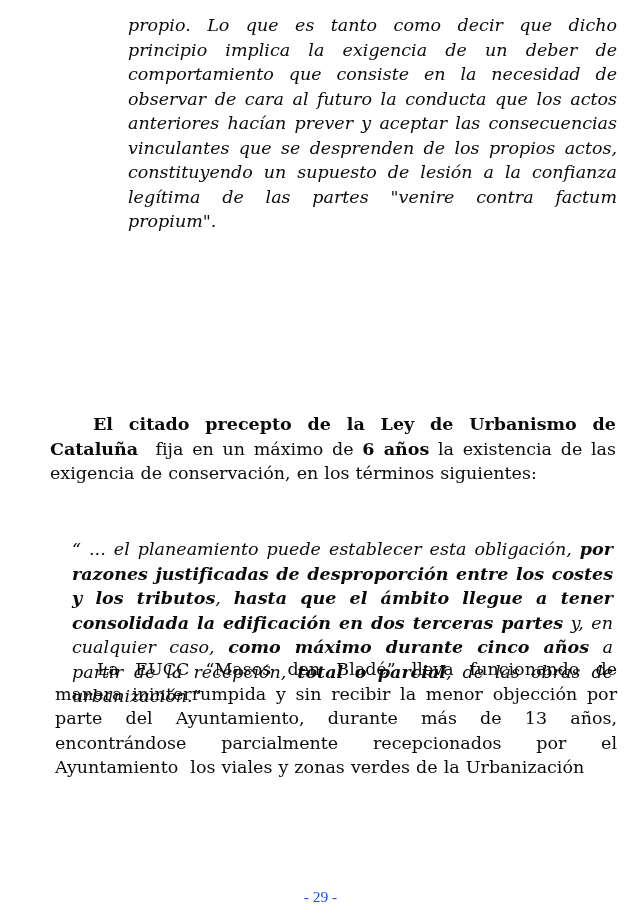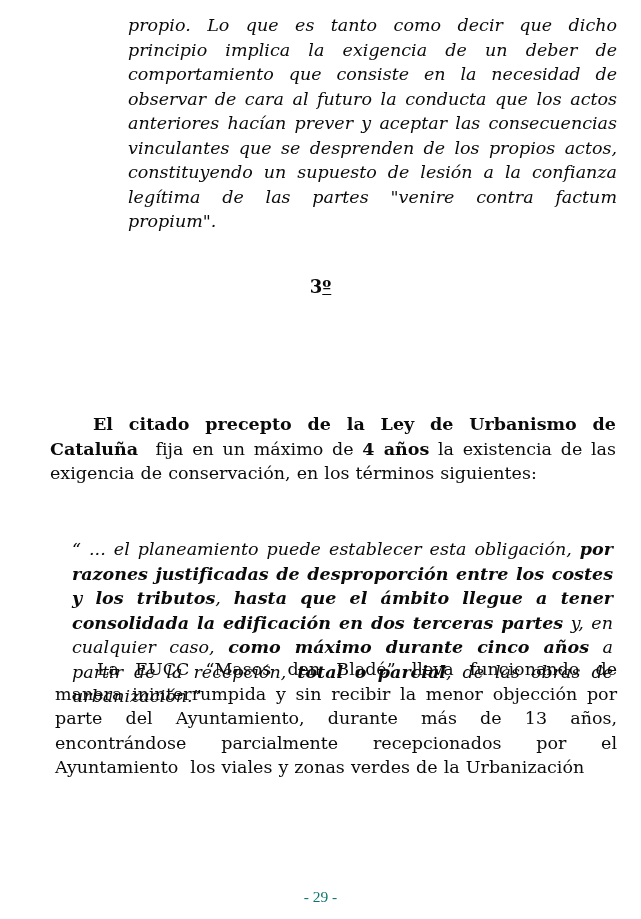--- a/index.html
+++ b/index.html
@@ -68,35 +68,34 @@
     text-indent: 42px;
   }
   .footer {
     position: absolute;
     top: 888px;
     left: 0;
     width: 641px;
     text-align: center;
     font-family: "Liberation Serif", serif;
     font-size: 15.5px;
-    color: #0f766e;
+    color: #1d4ed8;
   }
   
 </style>
 </head>
 <body>
 
 <div class="page">
 
   <p class="para italic p-propio">propio. Lo que es tanto como decir que dicho principio implica la exigencia de un deber de comportamiento que consiste en la necesidad de observar de cara al futuro la conducta que los actos anteriores hacían prever y aceptar las consecuencias vinculantes que se desprenden de los propios actos, constituyendo un supuesto de lesión a la confianza legítima de las partes "venire contra factum propium".</p>
 
-  <div class="section-num"><span>3</span><span style="text-decoration: underline;">º</span></div>
 
 
-  <p class="para p-citado"><span style="font-weight: bold;">El citado precepto de la Ley de Urbanismo de Cataluña</span><span>&nbsp; fija en un máximo de </span><span style="font-weight: bold;">4 años</span><span> la existencia de las exigencia de conservación, en los términos siguientes:</span></p>
+  <p class="para p-citado"><span style="font-weight: bold;">El citado precepto de la Ley de Urbanismo de Cataluña</span><span>&nbsp; fija en un máximo de </span><span style="font-weight: bold;">6 años</span><span> la existencia de las exigencia de conservación, en los términos siguientes:</span></p>
 
   <p class="para italic p-quote"><span>“ ... el planeamiento puede establecer esta obligación, </span><span style="font-weight: bold;">por razones justificadas de desproporción entre los costes y los tributos</span><span>, </span><span style="font-weight: bold;">hasta que el ámbito llegue a tener consolidada la edificación en dos terceras partes</span><span> y, en cualquier caso, </span><span style="font-weight: bold;">como máximo durante cinco años</span><span> a partir de la recepción, </span><span style="font-weight: bold;">total o parcial</span><span>, de las obras de urbanización.”</span></p>
 
   <p class="para p-eucc">La EUCC “Masos den Bladé” lleva funcionando de manera ininterrumpida y sin recibir la menor objección por parte del Ayuntamiento, durante más de 13 años, encontrándose parcialmente recepcionados por el Ayuntamiento&nbsp; los viales y zonas verdes de la Urbanización</p>
 
   <div class="footer">- 29 -</div>
 
 </div>
 
 </body></html>

